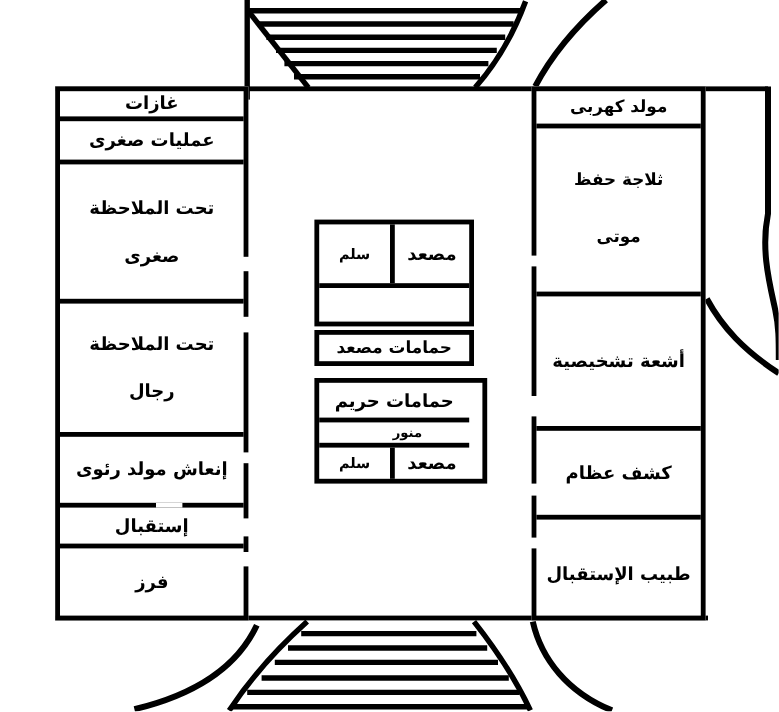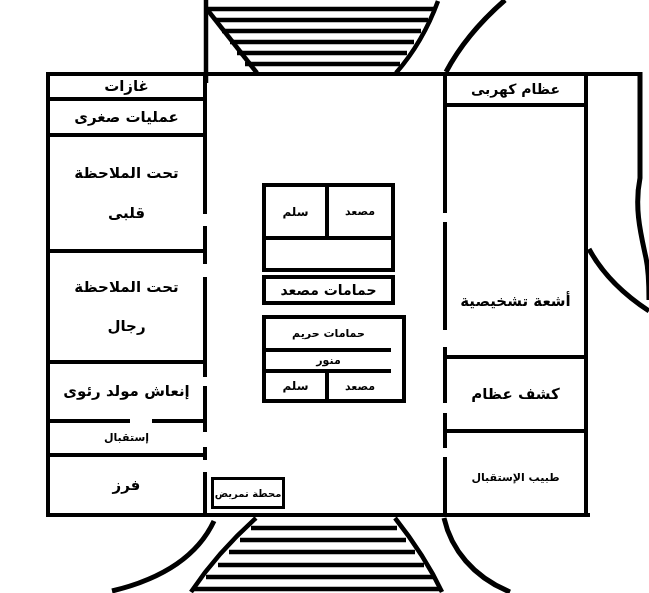--- a/index.html
+++ b/index.html
@@ -21,21 +21,21 @@
     display:flex;flex-direction:column;align-items:center;justify-content:center;
     direction:rtl;text-align:left;font-size:15px;line-height:1.1;
     box-sizing:border-box;
   }
   .room.twolines{justify-content:space-evenly;padding:4px 0;}
   .bb{border-bottom:4px solid #000;}
   .cell{
     position:absolute;display:flex;align-items:center;justify-content:center;
     direction:rtl;text-align:right;
   }
-  .fs14{font-size:14px}.fs13{font-size:11px}.fs12{font-size:12px}
+  .fs14{font-size:14px}.fs13{font-size:15px}.fs12{font-size:12px}
   .fs11{font-size:11px}.fs10{font-size:10px}
   svg.lines{position:absolute;left:0;top:0;z-index:2;}
 </style>
 </head>
 <body>
 
 <div class="plan">
 
   <svg class="lines" width="649" height="593" viewBox="0 0 649 593">
     <g stroke="#000" stroke-width="4.5" fill="none">
@@ -75,40 +75,44 @@
 
   <div class="wing" style="left:46px;top:72px;width:161px;height:445px">
     <div class="room bb" style="top:0;height:25px">
       <span>غازات</span>
     </div>
     <div class="room bb" style="top:25px;height:36px">
       <span>عمليات صغرى</span>
     </div>
     <div class="room bb twolines" style="top:61px;height:116px">
       <span>تحت الملاحظة</span>
-      <span>قلبى</span>
+      <span>صغرى</span>
     </div>
     <div class="room bb twolines" style="top:177px;height:111px">
       <span>تحت الملاحظة</span>
       <span>رجال</span>
     </div>
     <div class="room bb" style="top:288px;height:59px">
       <span>إنعاش مولد رئوى</span>
     </div>
     <div class="room bb fs13" style="top:347px;height:34px">
       <span>إستقبال</span>
     </div>
     <div class="room" style="top:381px;height:56px">
       <span>فرز</span>
     </div>
   </div>
 
   <div class="wing" style="left:443px;top:72px;width:145px;height:445px">
     <div class="room bb fs14" style="top:0;height:31px">
-      <span>عظام كهربى</span>
+      <span>مولد كهربى</span>
+    </div>
+    <div class="room bb twolines fs14" style="top:31px;height:140px">
+      <span>ثلاجة حفظ</span>
+      <span>موتى</span>
     </div>
     <div class="room bb" style="top:283px;height:74px">
       <span>كشف عظام</span>
     </div>
     <div class="room bb" style="top:171px;height:112px">
       <span>أشعة تشخيصية</span>
     </div>
     <div class="room fs13" style="top:357px;height:90px">
       <span>طبيب الإستقبال</span>
     </div>
@@ -140,32 +144,27 @@
     <div class="cell fs14" style="left:0;top:0;width:125px;height:22px">
       <span>حمامات مصعد</span>
     </div>
   </div>
 
   <div class="box" style="left:262px;top:315px;width:144px;height:88px">
     <div class="cell fs13" style="left:0;top:0;width:125px;height:29px">
       <span>حمامات حريم</span>
     </div>
     <div class="blk" style="left:0;top:29px;width:125px;height:4px"></div>
-    <div class="cell fs11" style="left:0;top:33px;width:125px;height:17px">
+    <div class="cell fs11" style="left:11px;top:33px;width:125px;height:17px">
       <span>منور</span>
     </div>
     <div class="blk" style="left:0;top:50px;width:125px;height:4px"></div>
     <div class="blk" style="left:59px;top:54px;width:4px;height:26px"></div>
     <div class="cell fs12" style="left:0;top:54px;width:59px;height:26px">
       <span>سلم</span>
     </div>
     <div class="cell fs13" style="left:63px;top:54px;width:62px;height:26px">
       <span>مصعد</span>
     </div>
   </div>
 
-  <div class="box" style="left:211px;top:477px;width:74px;height:32px;border-width:3px;z-index:5">
-    <div class="cell fs10" style="left:0;top:0;width:68px;height:26px">
-      <span>محطة تمريض</span>
-    </div>
-  </div>
 
 </div>
 
 </body></html>

